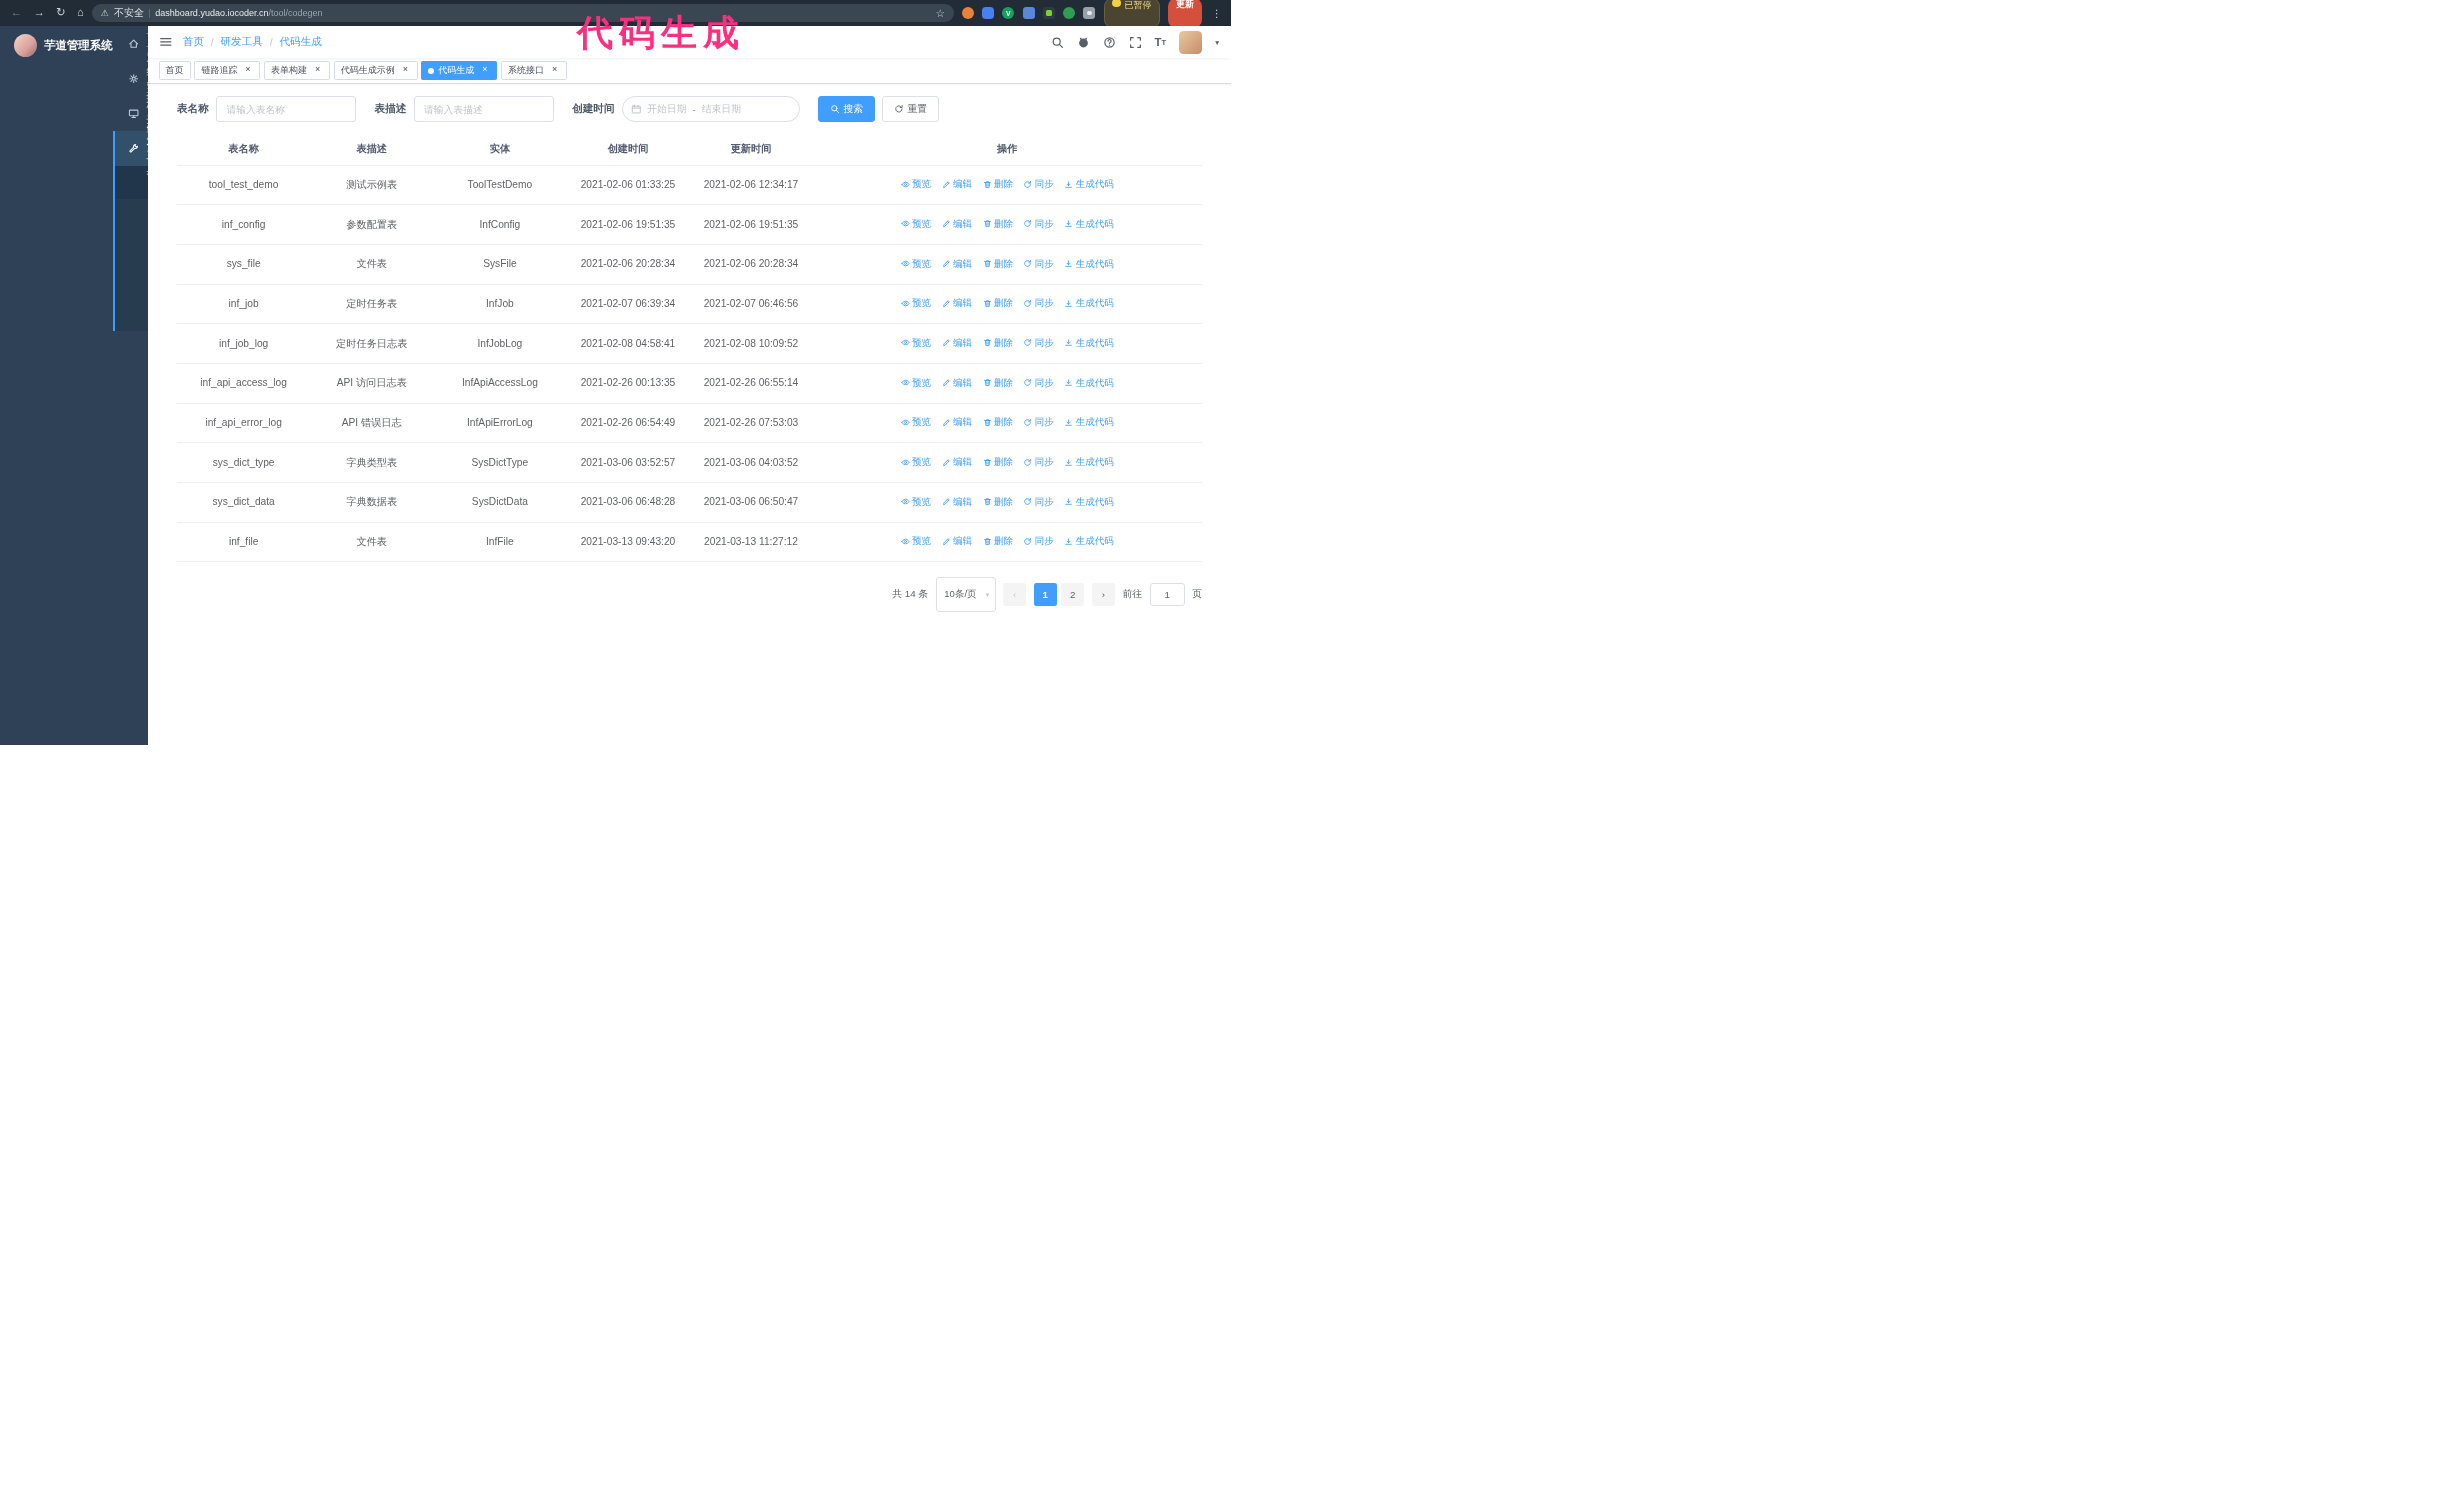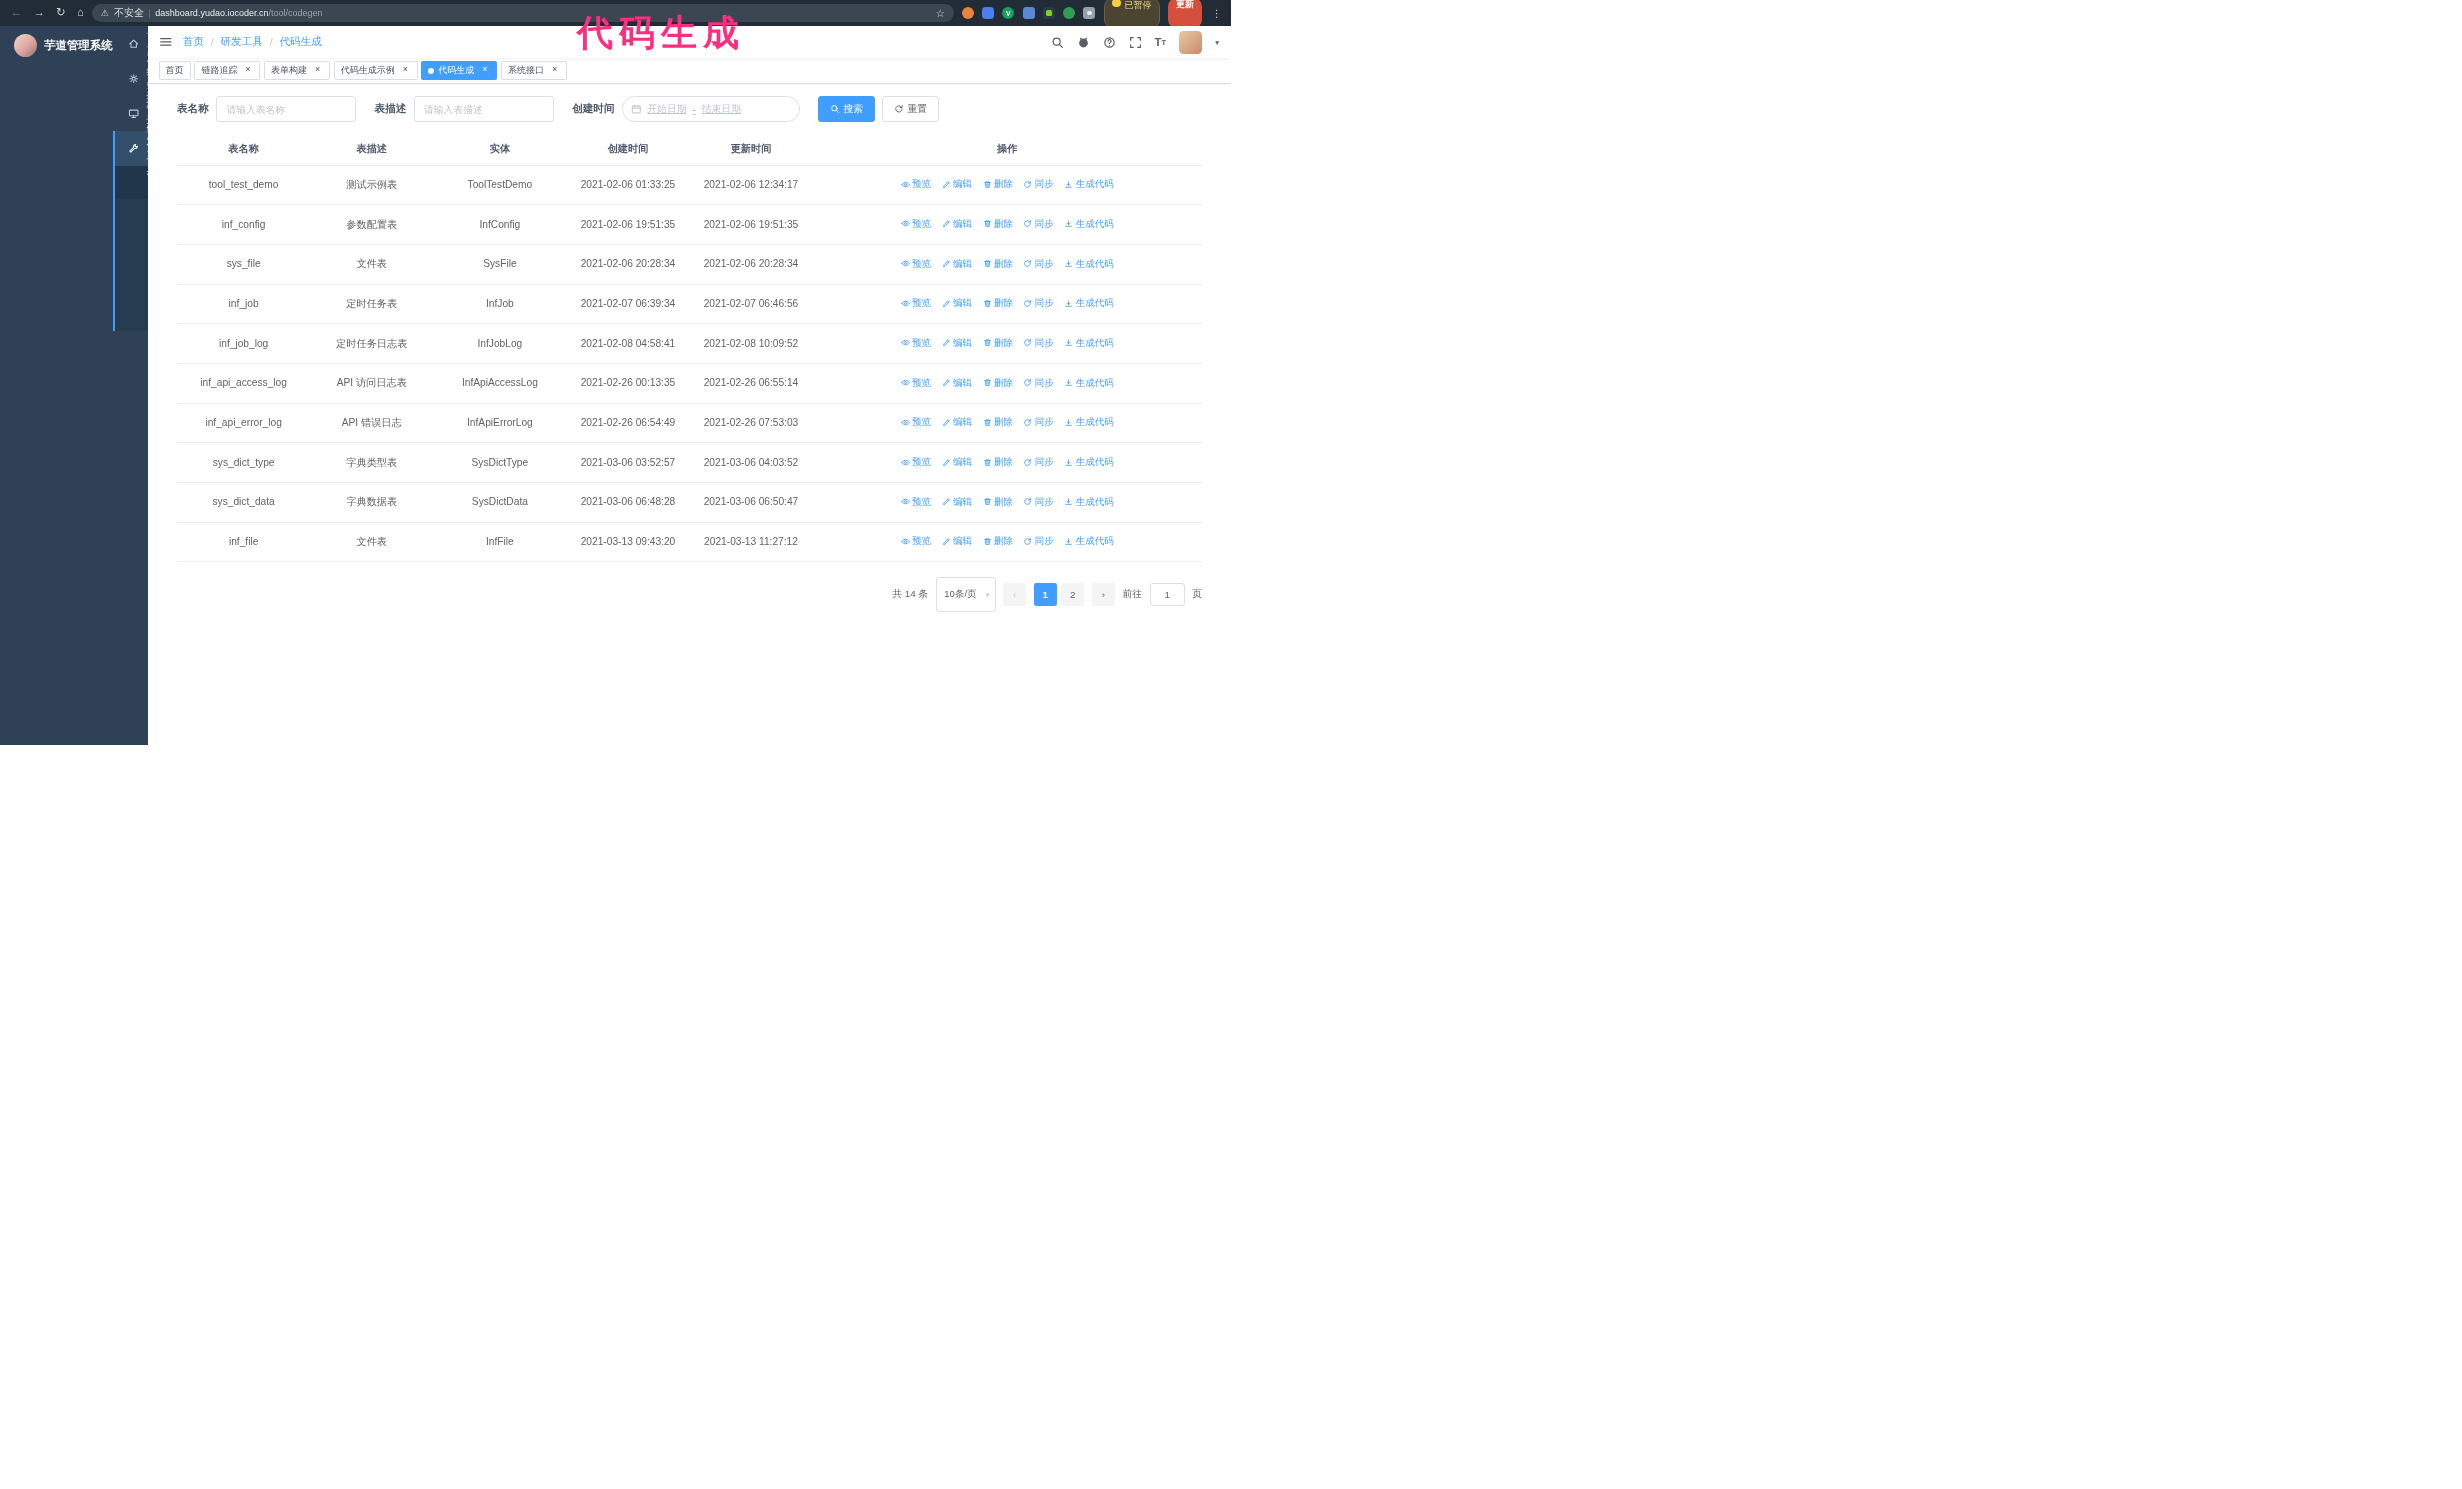--- a/index.html
+++ b/index.html
@@ -80,21 +80,21 @@
   .tag.active .dot { display:inline-block; }
   .tag .x { font-size:9px; margin-left:1.5px; width:10.6px; height:10.6px; line-height:9.8px; text-align:center; border-radius:50%; }
 
   
   .content { flex:1; padding:12px 29px; overflow:hidden; background:#fff; }
   .filters { display:flex; align-items:center; gap:7.6px; margin-bottom:10.6px; }
   .f-label { font-size:10.6px; color:#4e5969; font-weight:600; white-space:nowrap; }
   .f-label.gap { margin-left:10.6px; }
   .f-input { width:140px; height:26px; border:0.8px solid #dcdfe6; border-radius:3px; padding:0 9px; font-size:9.8px; color:#606266; outline:none; font-family:inherit; }
   .f-input::placeholder { color:#bfc4cc; }
-  .range { width:178px; height:26px; border:0.8px solid #dcdfe6; border-radius:13px; display:flex; align-items:center; padding:0 7.6px; gap:6px; color:#bfc4cc; font-size:9.8px; cursor:pointer;text-decoration:underline; }
+  .range { width:178px; height:26px; border:0.8px solid #dcdfe6; border-radius:13px; display:flex; align-items:center; padding:0 7.6px; gap:6px; color:#bfc4cc; font-size:9.8px; cursor:pointer; }
   .range svg { width:10.6px; height:10.6px; color:#c0c4cc; flex-shrink:0; }
   .range .sep { color:#8a919c; }
   .btn { height:26px; border-radius:3px; font-size:9.8px; display:inline-flex; align-items:center; gap:3.8px; padding:0 10.6px; cursor:pointer; border:0.8px solid #dcdfe6; background:#fff; color:#606266; font-family:inherit; white-space:nowrap; }
   .btn svg { width:9.8px; height:9.8px; }
   .btn.primary { background:#409eff; border-color:#409eff; color:#fff; margin-left:10.6px; }
   .toolbar-row { display:flex; align-items:center; gap:7.6px; margin:1.5px 0 7.6px; }
   .btn.sm { height:24px; padding:0 9px; font-size:9.5px; }
   .mini-btns { margin-left:auto; display:flex; gap:9px; }
   .circle-btn { width:23px; height:23px; border-radius:50%; border:0.8px solid #dcdfe6; display:flex; align-items:center; justify-content:center; color:#5f6670; background:#fff; cursor:pointer; }
   .circle-btn svg { width:9.8px; height:9.8px; }

